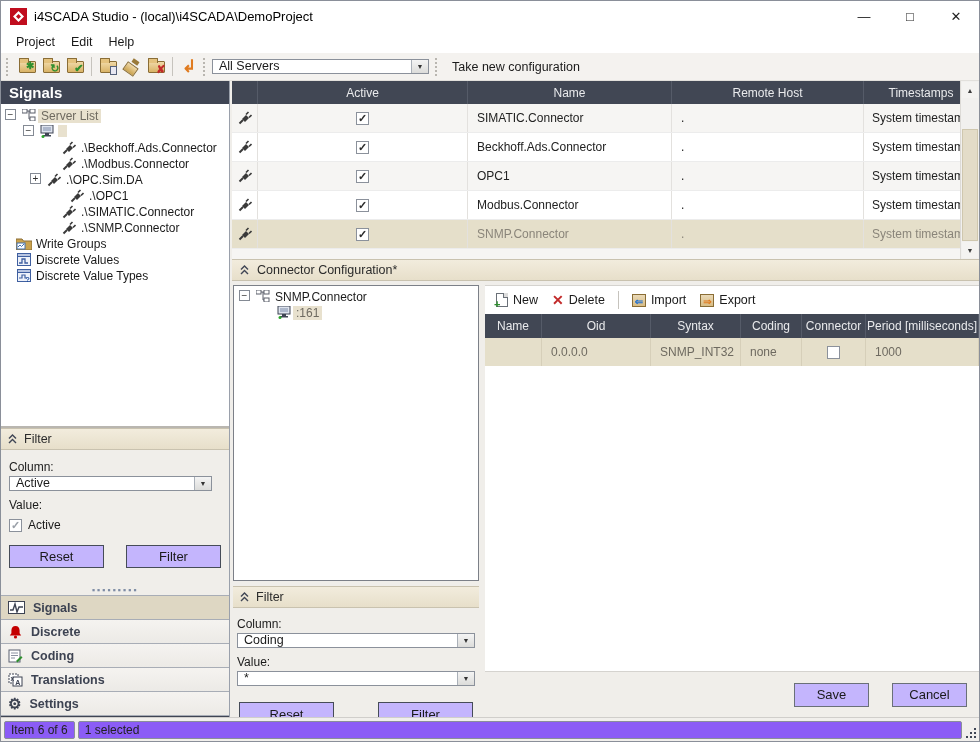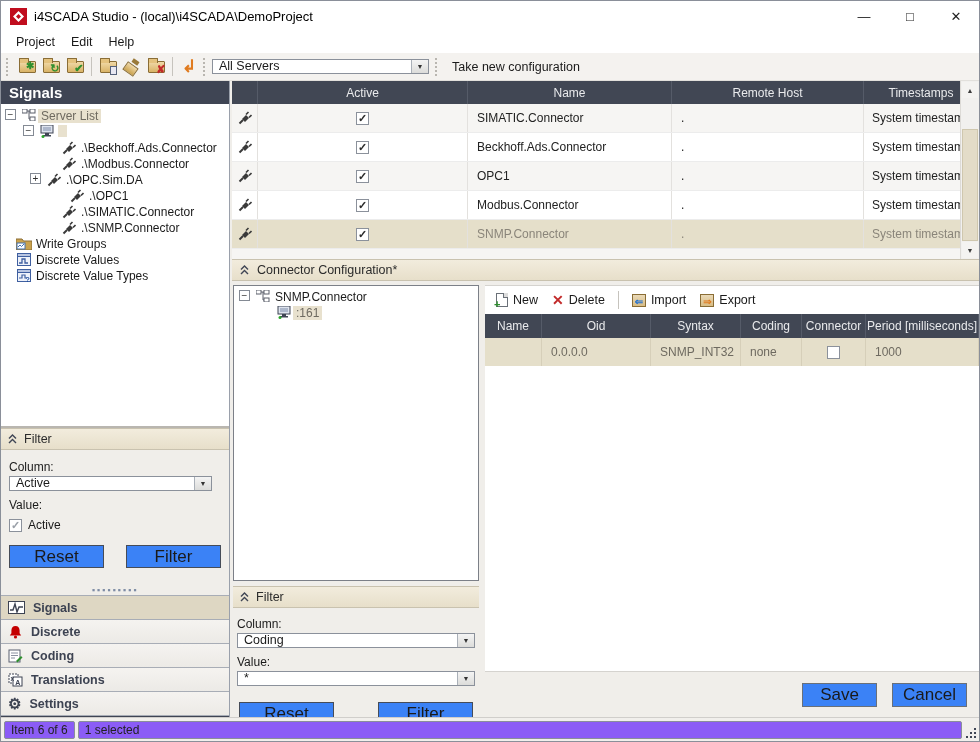--- a/index.html
+++ b/index.html
@@ -60,21 +60,21 @@
 
   
   .group-header { height:22px; background:linear-gradient(#f2ecdd,#e7dfca); border-top:1px solid #c9c2af; border-bottom:1px solid #c9c2af; display:flex; align-items:center; padding-left:7px; gap:7px; font-size:12.5px; color:#2b2b2b; }
   .chev { display:block; flex:0 0 auto; }
   .side-filter { height:135px; padding:7px 8px 0 8px; }
   .fld-label { font-size:12px; margin:3px 0 2px 0; }
   .side-filter .combo { width:203px; }
   .chk-row { display:flex; align-items:center; gap:6px; margin-top:6px; }
   .checkbox { width:13px; height:13px; background:#fff; border:1px solid #8b919b; display:flex; align-items:center; justify-content:center; font-size:11px; font-weight:bold; color:#2b2b2b; line-height:1; flex:0 0 auto; }
   .checkbox.gray { color:#9aa0a8; }
-  .btn { height:23px; background:#3b82f6; border:1px solid #464c58; font-size:17px; display:flex; align-items:center; justify-content:center; }
+  .btn { height:23px; background:#c4b5fd; border:1px solid #464c58; font-size:13px; display:flex; align-items:center; justify-content:center; }
   .btn-row { display:flex; justify-content:space-between; margin-top:13px; }
   .btn-row .btn { width:95px; }
   .splitter-dots { height:10px; display:flex; align-items:center; justify-content:center; color:#7d8ba4; font-size:9px; letter-spacing:2px; }
   .side-nav { }
   .nav-item { height:24px; border-top:1px solid #a8adb6; background:linear-gradient(#f5f3f0,#eceae6); display:flex; align-items:center; gap:8px; padding-left:7px; font-weight:bold; color:#3d4352; font-size:12.5px; }
   .nav-item.selected { background:#ded7c3; }
   .side-bottom { height:26px; background:#3f4554; border-top:1px solid #a8adb6; }
 
   
   .main { position:absolute; left:229px; top:0; right:0; bottom:0; }
@@ -127,21 +127,21 @@
   .sig-head .gcell { display:flex; align-items:center; justify-content:center; font-size:12px; border-right:1px solid #555b68; }
   .s-name { width:57px; flex:0 0 auto; }
   .s-oid { width:109px; flex:0 0 auto; }
   .s-syntax { width:90px; flex:0 0 auto; }
   .s-coding { width:61px; flex:0 0 auto; }
   .s-writ { width:64px; flex:0 0 auto; }
   .s-period { flex:1; }
   .sig-row { height:28px; background:#e5dfca; color:#6e6a60; font-size:12px; }
   .sig-row .gcell { display:flex; align-items:center; padding-left:9px; border-right:1px solid #d6cfb9; }
   .sig-row .s-writ { justify-content:center; padding-left:0; }
-  .cc-bottom { position:absolute; left:0; right:0; bottom:0; height:46px; background:#f0eeea; border-top:1px solid #d5d3cf; display:flex; align-items:center; justify-content:flex-end; gap:15px; padding-right:12px; }
+  .cc-bottom { position:absolute; left:0; right:0; bottom:0; height:46px; background:#f0eeea; border-top:1px solid #d5d3cf; display:flex; align-items:center; justify-content:flex-end; gap:23px; padding-right:12px; }
   .cc-bottom .btn { width:75px; height:24px; border:1px solid #6a7078; }
 
   
   .statusbar { position:absolute; left:0; right:0; bottom:0; height:24px; background:#f1efec; border-top:1px solid #d0cecb; display:flex; align-items:center; padding:0 3px; gap:3px; }
   .status-panel { height:18px; border:1px solid #8a8f99; border-radius:2px; display:flex; align-items:center; padding:0 6px; font-size:12px; color:#222; background:#8b5cf6; }
   .status-panel.stretch { flex:1; margin-right:14px; }
   .resize-grip { position:absolute; right:2px; bottom:2px; }
 
   svg { display:block; }
 </style>

